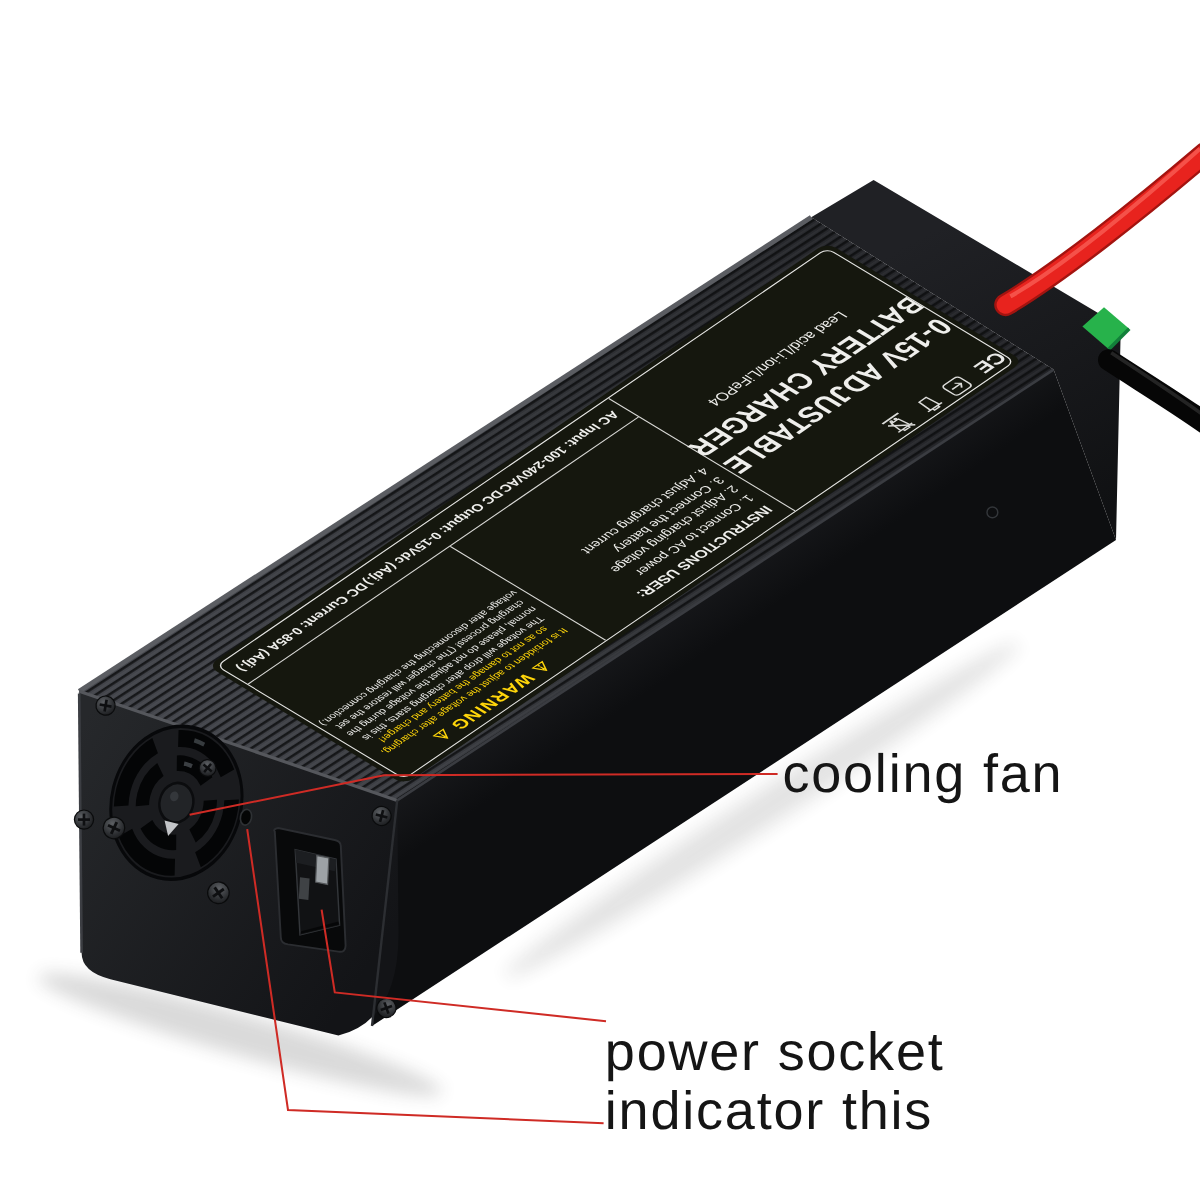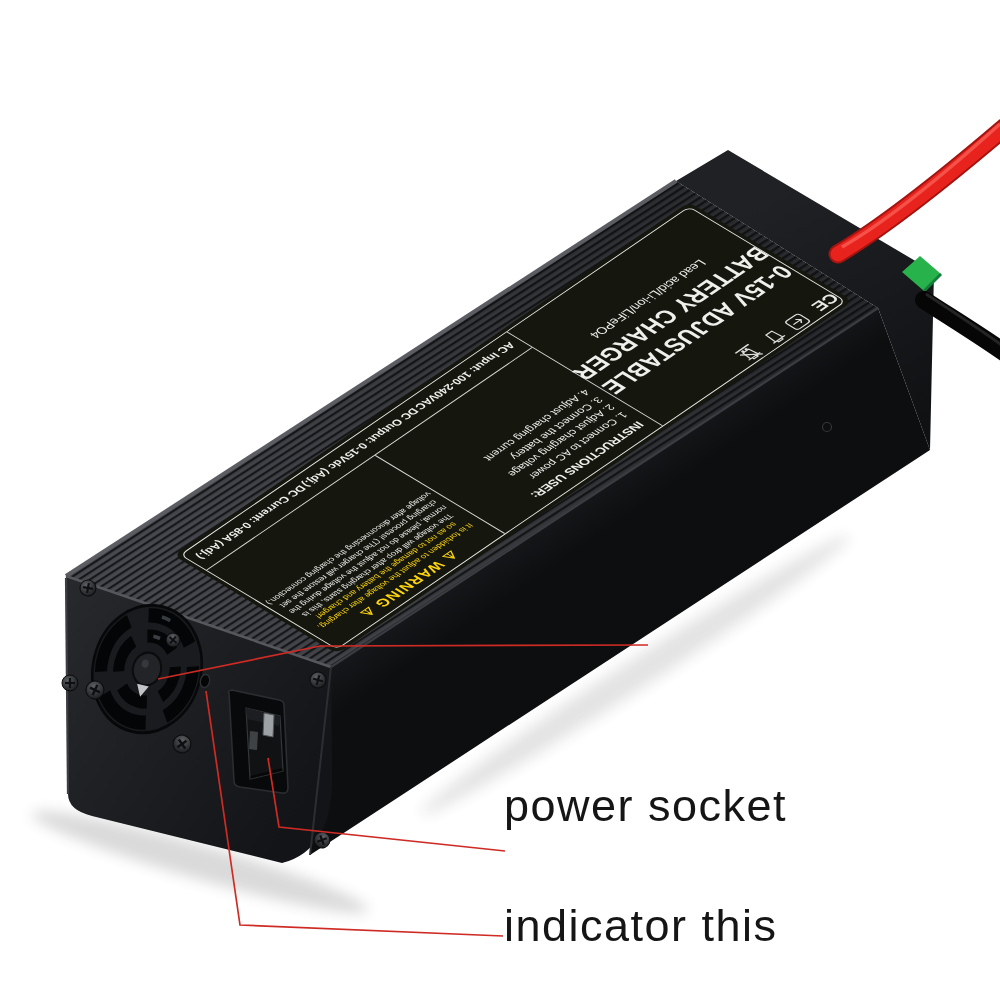--- a/index.html
+++ b/index.html
@@ -33,21 +33,21 @@
   .w-y{color:#ffd60a;}
   .w-w{color:#ececea;}
   .strip{height:29px;border-top:1.4px solid #d9d9d6;display:flex;align-items:center;
          justify-content:space-between;padding:0 7px;}
   .strip span{font-size:11px;font-weight:bold;white-space:nowrap;}
 
   
   .ann{position:absolute;z-index:4;font-size:45px;line-height:1.1;color:#151515;
        letter-spacing:1.5px;white-space:nowrap;}
   #ann-fan{left:652px;top:620px;}
-  #ann-socket{left:504px;top:781px;}
+  #ann-socket{left:504px;top:852px;}
   #ann-indicator{left:504px;top:901px;}
 </style>
 </head>
 <body>
 
 <div id="stage">
 
   <svg id="base-svg" width="1000" height="1000" viewBox="0 0 1000 1000">
     <defs>
       <linearGradient id="gTop" x1="150" y1="560" x2="820" y2="300" gradientUnits="userSpaceOnUse">
@@ -243,16 +243,17 @@
       </div>
     </div>
   </div>
 
   <svg id="overlay-svg" width="1000" height="1000" viewBox="0 0 1000 1000">
     <polyline points="158,679 320,646 648,645" fill="none" stroke="#cf2b25" stroke-width="1.7"></polyline>
     <polyline points="268,758 279,827 505,851" fill="none" stroke="#cf2b25" stroke-width="1.7"></polyline>
     <polyline points="206,691 240,925 503,936" fill="none" stroke="#cf2b25" stroke-width="1.7"></polyline>
   </svg>
 
+  <div class="ann" id="ann-fan">cooling fan</div>
   <div class="ann" id="ann-socket">power socket</div>
   <div class="ann" id="ann-indicator">indicator this</div>
 
 </div>
 
 </body></html>

